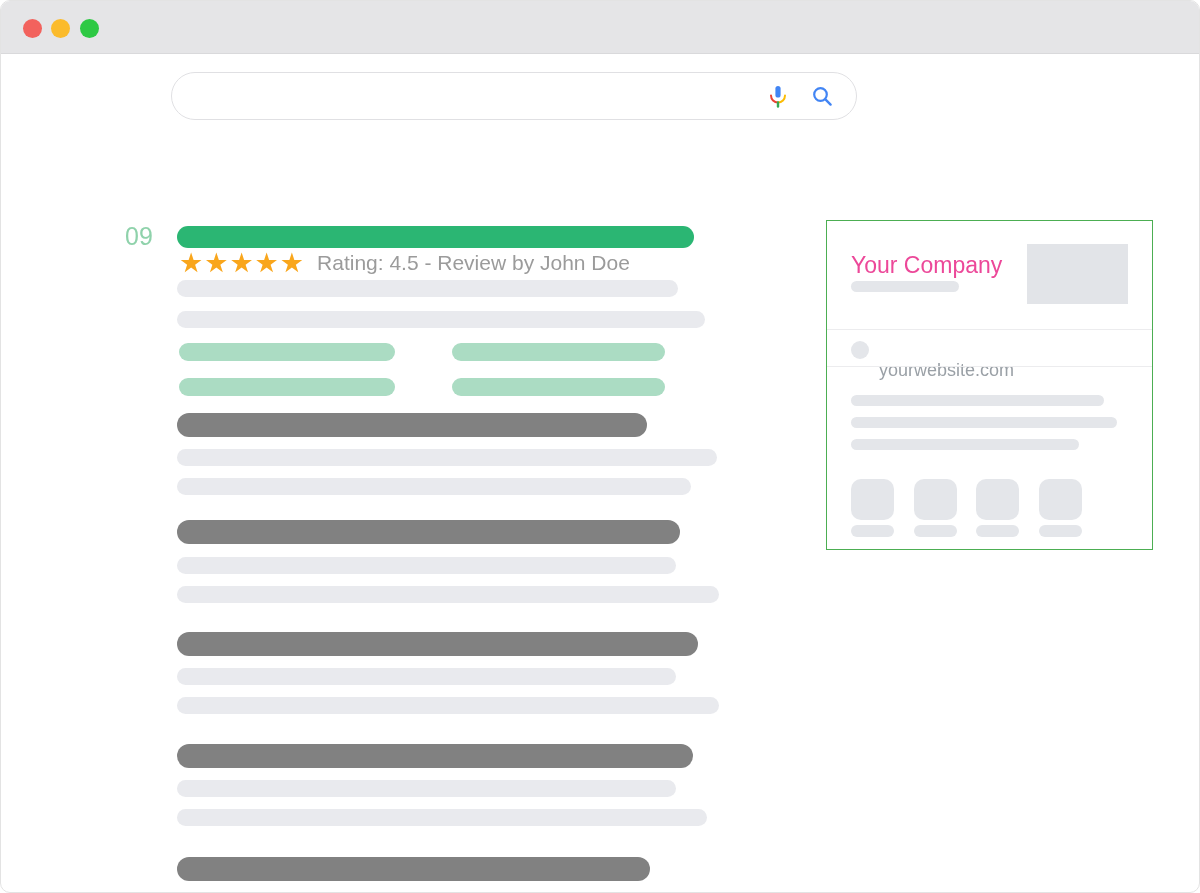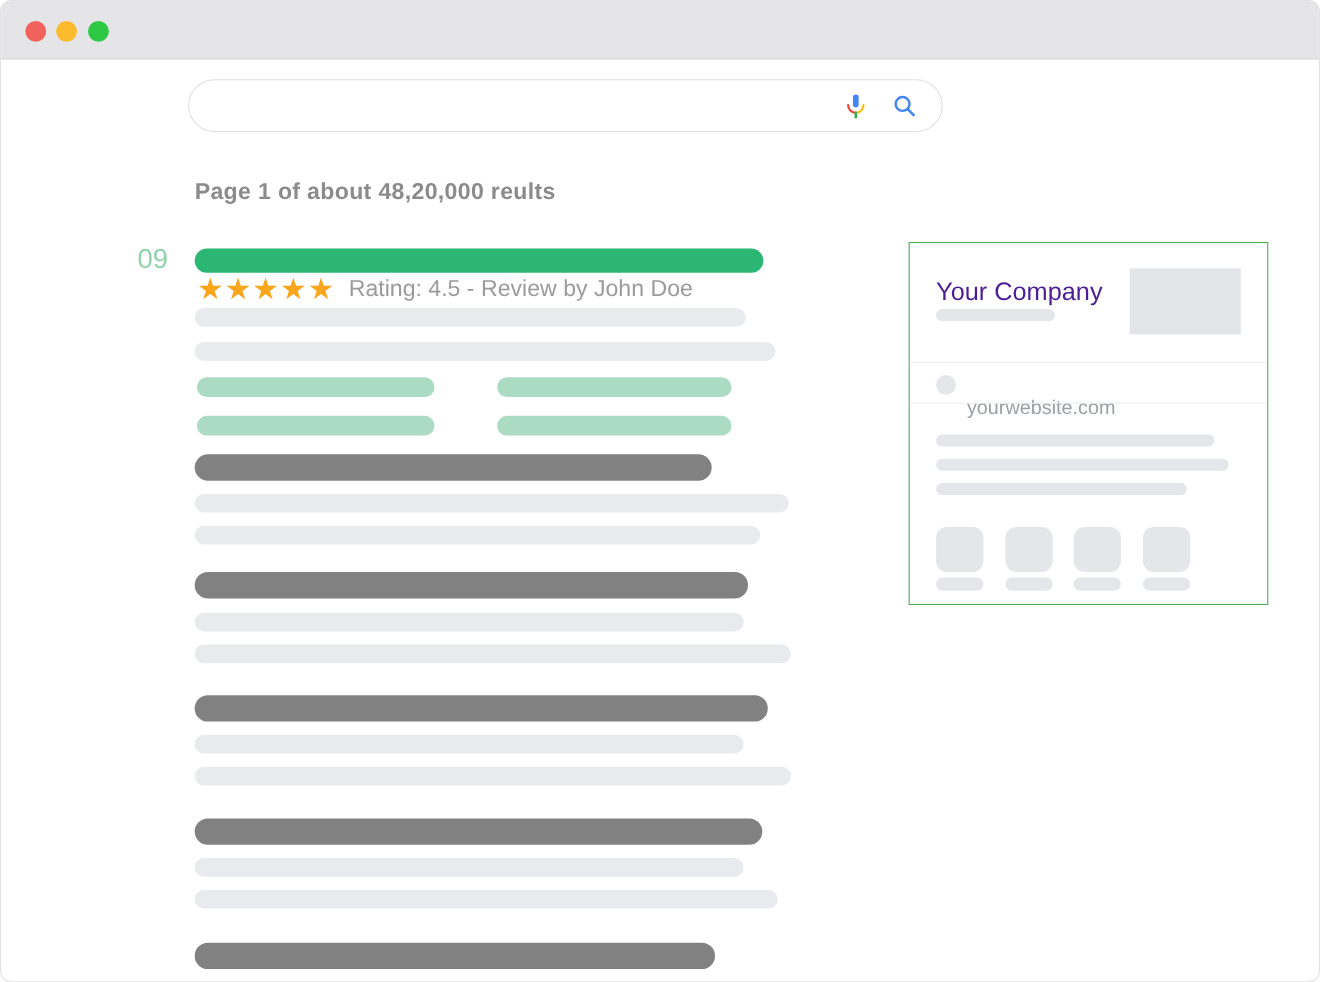--- a/index.html
+++ b/index.html
@@ -114,21 +114,21 @@
     position: absolute;
     left: 825px; top: 219px;
     width: 327px; height: 330px;
     background: #fff;
     border: 1.5px solid #4cae52;
   }
   .panel-title {
     position: absolute;
     left: 24px; top: 31px;
     font-size: 23px;
-    color: #4c1d95;
+    color: #ec4899;
   }
   .panel-title-bar {
     position: absolute;
     left: 24px; top: 60px;
     width: 108px; height: 11px;
     border-radius: 5.5px;
     background: #e4e6ea;
   }
   .panel-img {
     position: absolute;
@@ -201,21 +201,20 @@
       </svg>
     </span>
     <span class="icon-btn">
       <svg width="24" height="24" viewBox="0 0 24 24" fill="none">
         <circle cx="10.5" cy="10.5" r="6.3" stroke="#4285F4" stroke-width="2.2"></circle>
         <line x1="15.4" y1="15.4" x2="20.6" y2="20.6" stroke="#4285F4" stroke-width="2.4" stroke-linecap="round"></line>
       </svg>
     </span>
   </div>
 
-  <div class="meta">Page 1 of about 48,20,000 reults</div>
 
   <div class="rank">09</div>
   <div class="bar gtitle" style="left:176px; top:225px; width:517px;"></div>
 
   <div class="rating-row">
     <span class="stars">★★★★★</span>
     <span class="rating-text">Rating: 4.5 - Review by John Doe</span>
   </div>
 
   <div class="bar light" style="left:176px; top:279px; width:501px;"></div>

